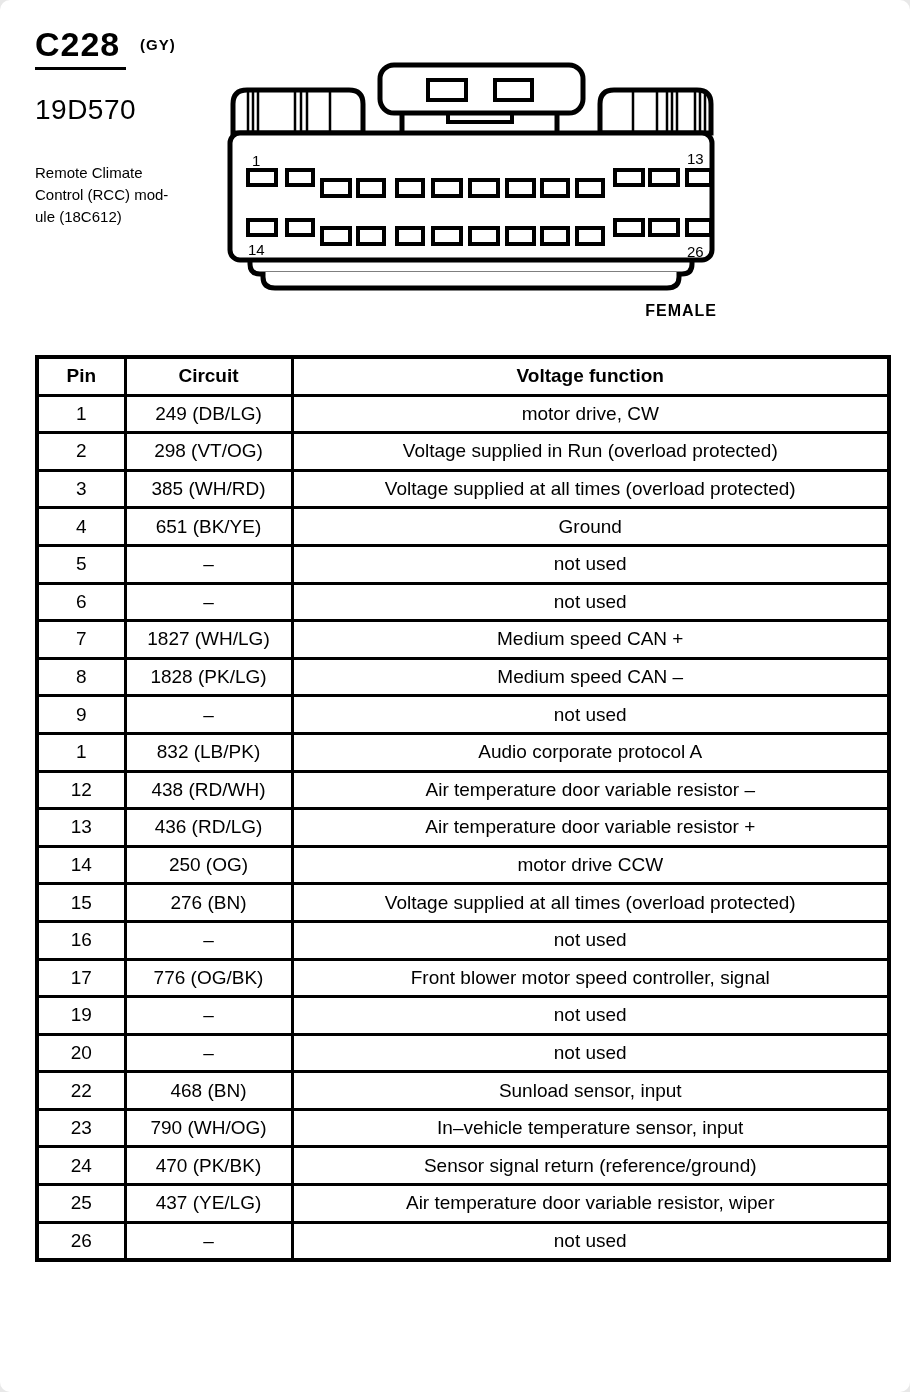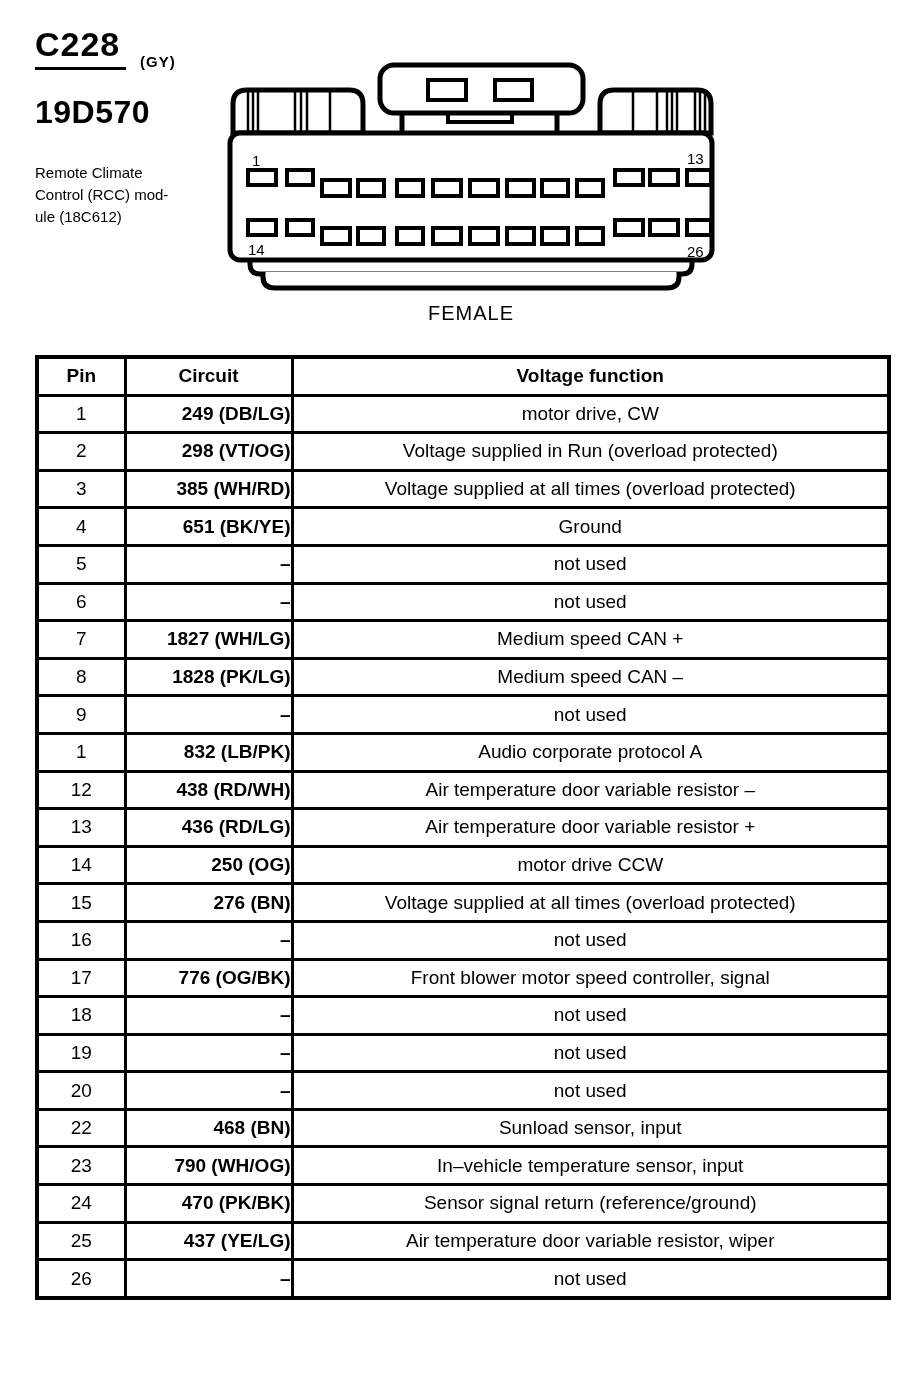--- a/index.html
+++ b/index.html
@@ -1,49 +1,50 @@
 <!DOCTYPE html>
 <html><head>
 <meta charset="utf-8">
 <style>
   html,body{margin:0;padding:0;background:#e8e8e8;}
   .page{
     position:relative;width:910px;height:1392px;background:#ffffff;
     font-family:"Liberation Sans",sans-serif;color:#000;overflow:hidden;
     margin:0 auto;
+    border-radius:10px;
   }
   
   .connector-id{
     position:absolute;left:35px;top:26px;font-size:34px;font-weight:bold;
     letter-spacing:1px;border-bottom:3px solid #000;padding:0 6px 4px 0;
     display:inline-block;line-height:1.1;
   }
-  .color-code{position:absolute;left:140px;top:36px;font-size:15px;font-weight:bold;letter-spacing:1px;margin-top:17px;}
-  .part-number{position:absolute;left:35px;top:94px;font-size:32px;font-weight:bold;letter-spacing:0.5px;}
+  .color-code{position:absolute;left:140px;top:36px;font-size:15px;font-weight:bold;letter-spacing:1px;}
+  .part-number{position:absolute;left:35px;top:94px;font-size:28px;font-weight:normal;letter-spacing:0.5px;}
   .module-desc{position:absolute;left:35px;top:162px;font-size:15px;line-height:22px;}
   
   .connector-svg{position:absolute;left:225px;top:58px;width:492px;height:242px;}
   .gender-label{
-    position:absolute;left:225px;top:302px;width:492px;text-align:center;
-    font-size:20px;font-weight:normal;letter-spacing:1px;
+    position:absolute;left:225px;top:302px;width:492px;text-align:right;
+    font-size:16px;font-weight:bold;letter-spacing:1px;
   }
   
   table.pinout{
     position:absolute;left:35px;top:355px;width:856px;
     border-collapse:collapse;border:4px solid #000;table-layout:fixed;
   }
   table.pinout th,table.pinout td{
     border:3px solid #000;font-size:19px;padding:0;height:34.6px;
     vertical-align:middle;overflow:hidden;white-space:nowrap;
   }
   table.pinout th{font-weight:bold;text-align:center;}
   col.c-pin{width:88px;}
   col.c-circuit{width:167px;}
   td.pin-cell{text-align:center;}
-  td.circuit-cell{text-align:right;font-weight:bold;}
+  td.circuit-cell{text-align:center;}
   td.function-cell{text-align:center;padding-left:22px;}
   svg .ln{stroke:#000;fill:none;}
   svg .fw{stroke:#000;fill:#fff;}
   svg text{font-family:"Liberation Sans",sans-serif;font-size:15px;fill:#000;}
 </style>
 </head>
 <body>
 
 <div class="page">
 
@@ -210,25 +211,20 @@
           <td class="pin-cell">16</td>
           <td class="circuit-cell">–</td>
           <td class="function-cell">not used</td>
         </tr>
         <tr>
           <td class="pin-cell">17</td>
           <td class="circuit-cell">776 (OG/BK)</td>
           <td class="function-cell">Front blower motor speed controller, signal</td>
         </tr>
         <tr>
-          <td class="pin-cell">18</td>
-          <td class="circuit-cell">–</td>
-          <td class="function-cell">not used</td>
-        </tr>
-        <tr>
           <td class="pin-cell">19</td>
           <td class="circuit-cell">–</td>
           <td class="function-cell">not used</td>
         </tr>
         <tr>
           <td class="pin-cell">20</td>
           <td class="circuit-cell">–</td>
           <td class="function-cell">not used</td>
         </tr>
         <tr>

